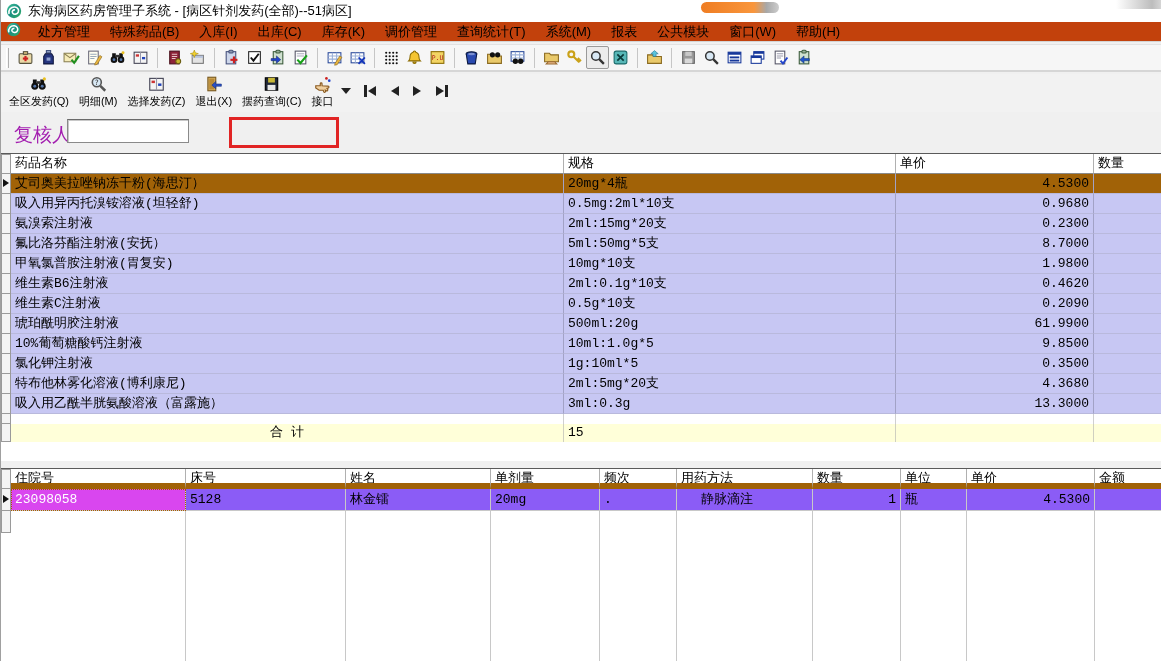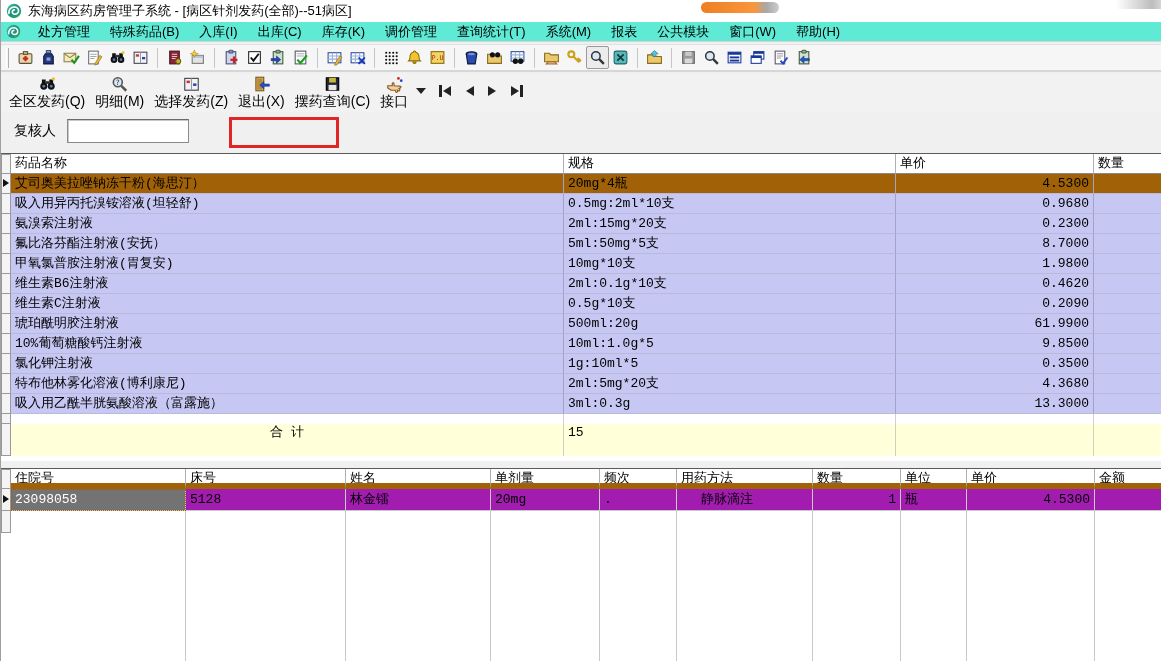--- a/index.html
+++ b/index.html
@@ -6,47 +6,47 @@
 html,body{width:1161px;height:661px;overflow:hidden;font-family:"Liberation Sans",sans-serif;background:#f0f0f0}
 .window{position:absolute;inset:0;background:#f0f0f0;border-left:1px solid #a0a0a0}
 svg.defs{position:absolute;width:0;height:0}
 
 .titlebar{position:absolute;left:0;top:0;width:100%;height:22px;background:#fff;display:flex;align-items:center;padding-left:5px}
 .titlebar .ticon{width:16px;height:16px;margin-right:6px}
 .title-text{font-size:13px;color:#000;white-space:nowrap}
 .capsule{position:absolute;left:700px;top:2px;width:78px;height:11px;border-radius:6px;background:linear-gradient(90deg,#ef7d23,#f9963c 68%,#a8a8a8 84%,#cdcdcd)}
 .corner-blob{position:absolute;right:0;top:0;width:45px;height:9px;background:linear-gradient(90deg,rgba(180,180,180,0),#bdbdbd 80%,#d5d5d5)}
 
-.menubar{position:absolute;left:0;top:22px;width:100%;height:20px;background:#5eead4;display:flex;align-items:center;font-size:13px;border-bottom:1px solid #d4d4d4}
+.menubar{position:absolute;left:0;top:22px;width:100%;height:20px;background:#c2410c;display:flex;font-size:13px;border-bottom:1px solid #d4d4d4}
 .menubar .micon{width:15px;height:15px;margin:0 7px 0 5px;flex:none}
 .menu-item{padding:0 10px;height:100%;display:flex;align-items:center;color:#000;white-space:nowrap}
 
 .toolbar1{position:absolute;left:0;top:44px;width:100%;height:28px;background:#f6f6f6;border-top:1px solid #e2e2e2;border-bottom:2px solid #d6d6d6;display:flex;align-items:center;padding-left:4px}
 .grip{width:3px;height:20px;border-left:1px solid #fff;border-right:1px solid #b0b0b0;margin:0 5px 0 1px}
 .tbtn{width:23px;height:23px;display:flex;align-items:center;justify-content:center;flex:none}
 .tbtn svg{width:17px;height:17px}
 .tbtn.pressed{border:1px solid #9a9a9a;background:#ececec;border-radius:2px}
 .tsep{width:1px;height:20px;background:#c6c6c6;margin:0 5px;flex:none}
 
 .toolbar2{position:absolute;left:0;top:74px;width:100%;height:38px;background:#f2f2f2;display:flex;align-items:flex-start;padding-left:3px}
 .abtn{display:flex;flex-direction:column;align-items:center;justify-content:flex-start;padding:1px 5px;height:37px}
 .abtn svg{width:19px;height:18px}
-.abtn .albl{font-size:14px;line-height:16px;white-space:nowrap}
+.abtn .albl{font-size:11px;line-height:16px;white-space:nowrap}
 .navwrap{display:flex;align-items:center;height:30px;margin-top:2px}
 .ddown{width:0;height:0;border-left:5px solid transparent;border-right:5px solid transparent;border-top:6px solid #222;margin:0 9px 0 3px}
 .nbtn{position:relative;width:15px;height:12px;margin:0 4px;flex:none}
 .nbtn .tri{position:absolute;top:1px;width:0;height:0;border-top:5px solid transparent;border-bottom:5px solid transparent}
 .nbtn.left .tri{border-right:8px solid #222;left:4px}
 .nbtn.right .tri{border-left:8px solid #222;left:3px}
 .nbtn .bar{display:none;position:absolute;top:0;width:3px;height:12px;background:#222}
 .nbtn.first .bar{display:block;left:0}
 .nbtn.last .bar{display:block;right:0}
 
 .filterrow{position:absolute;left:0;top:112px;width:100%;height:41px;background:#f0f0f0}
-.flabel{position:absolute;left:13px;top:10px;font-size:14px;color:#000000}
+.flabel{position:absolute;left:13px;top:10px;font-size:19px;color:#a21caf}
 .finput{position:absolute;left:66px;top:7px;width:122px;height:24px;border:1px solid #8a8a8a;border-top-color:#6a6a6a;box-shadow:inset 1px 1px 0 #c8c8c8;background:#fff;font-size:14px;padding:0 3px}
 .redbox{position:absolute;left:228px;top:5px;width:110px;height:31px;border:3px solid #e12424}
 
 .grid{position:absolute;left:0;background:#fff;font-family:"Liberation Mono","Liberation Sans",sans-serif;font-size:13px}
 .grid .row{display:flex;width:100%}
 .c{display:block;overflow:hidden;white-space:nowrap;padding:0 4px;flex:none}
 .num{text-align:right}
 .ind{width:10px;flex:none;background:#f4f4f4;border:1px solid #9a9a9a;border-top:none;position:relative}
 
 #maintable{top:153px;width:1161px;height:308px;border-top:1px solid #5a5a5a}
@@ -56,31 +56,31 @@
 #maintable .mrow{height:20px;line-height:19px}
 #maintable .mrow .c{background:#c7c7f3;border-right:1px solid #a2a2c6;border-bottom:1px solid #b9b9dc}
 #maintable .mrows .mrow:first-of-type .c{background:#a16207}
 #maintable .mrows .mrow:first-of-type .ind:after{content:"";position:absolute;left:1px;top:5px;width:0;height:0;border-top:4px solid transparent;border-bottom:4px solid transparent;border-left:6px solid #111}
 #maintable .c1{width:553px}
 #maintable .c2{width:332px}
 #maintable .c3{width:198px}
 #maintable .c4{width:68px}
 .sprow{height:10px}
 .sprow .c{background:#fff;border-right:1px solid #d0d0d0}
-.totrow{height:32px;line-height:17px}
+.totrow{height:18px;line-height:17px}
 .totrow .c{background:#ffffd9;border-right:1px solid #d0d0c0}
 .totrow .c1{text-align:center}
 
 #patienttable{top:468px;width:1161px;height:193px;border-top:1px solid #5a5a5a}
 #patienttable .hrow{height:20px;line-height:19px;background:#fff}
 #patienttable .hrow .c{border-right:1px solid #b0b0b0;border-bottom:6px solid #a16207;padding:0 4px}
 #patienttable .hrow .ind{border-top:1px solid #9a9a9a}
 #patienttable .prow{height:22px;line-height:21px}
-#patienttable .prow .c{background:#a21caf;border-right:1px solid #c8c8c8;border-bottom:1px solid #c8c8c8}
-#patienttable .prow .sel{background:#737373;color:#fff;outline:1px dotted #a85a00;outline-offset:-1px}
+#patienttable .prow .c{background:#8b5cf6;border-right:1px solid #c8c8c8;border-bottom:1px solid #c8c8c8}
+#patienttable .prow .sel{background:#d946ef;color:#fff;outline:1px dotted #a85a00;outline-offset:-1px}
 #patienttable .pc1{width:175px}
 #patienttable .pc2{width:160px}
 #patienttable .pc3{width:145px}
 #patienttable .pc4{width:109px}
 #patienttable .pc5{width:77px}
 #patienttable .pc6{width:136px}
 #patienttable .prow .pc6{padding-left:24px}
 #patienttable .pc7{width:88px}
 #patienttable .pc8{width:66px}
 #patienttable .pc9{width:128px}

